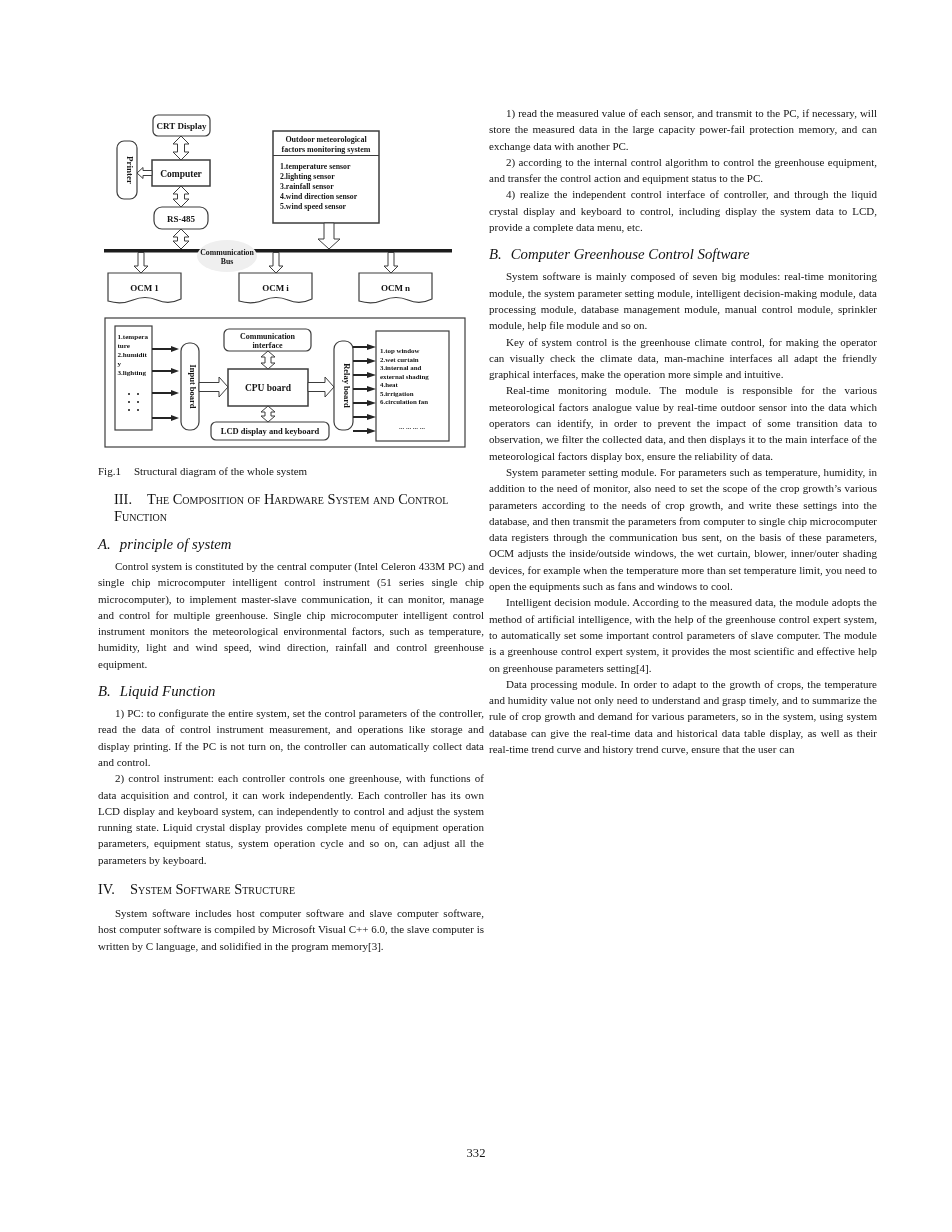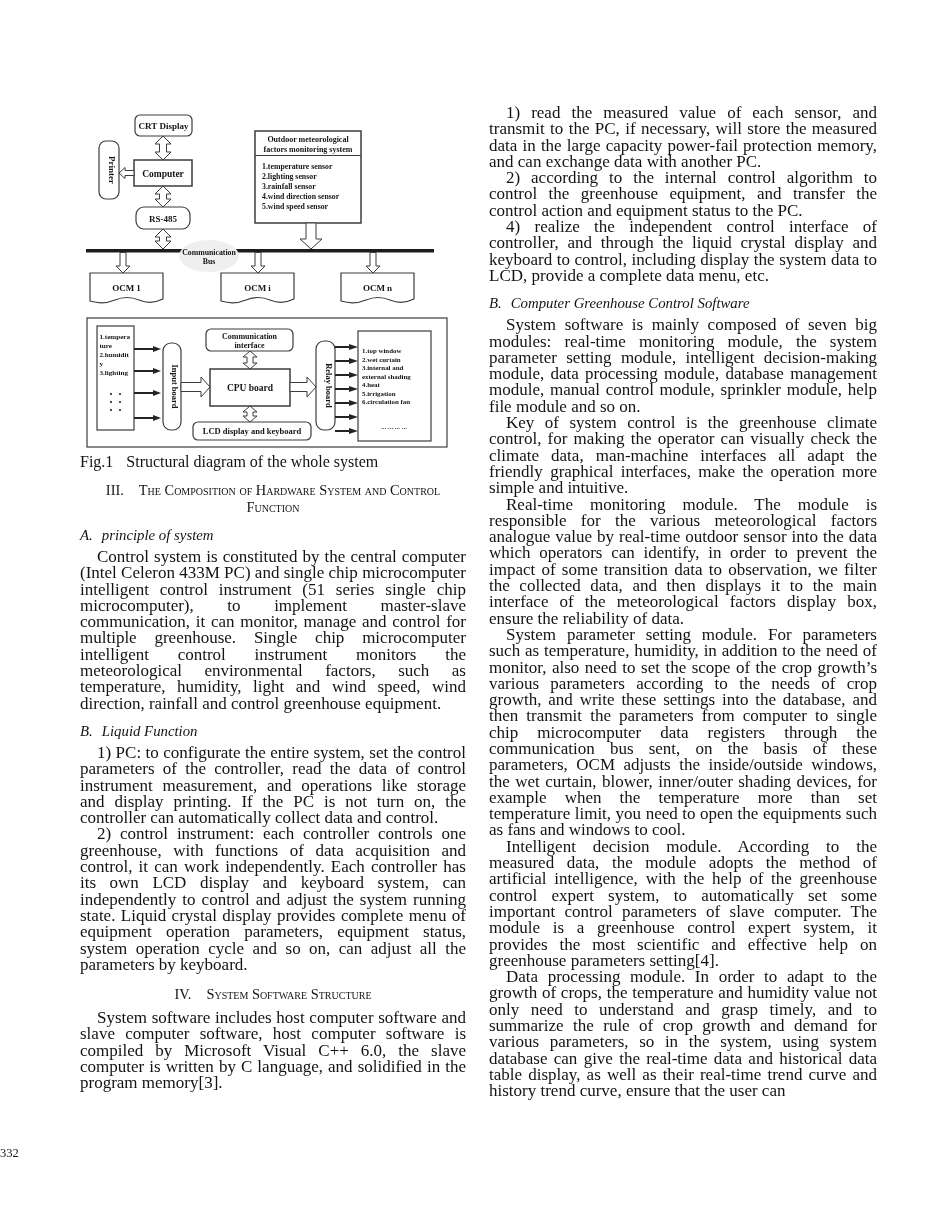--- a/index.html
+++ b/index.html
@@ -1,30 +1,30 @@
 <!DOCTYPE html>
 <html><head>
 <meta charset="utf-8">
 <style>
   html,body{margin:0;padding:0}
   body{width:952px;height:1232px;background:#ffffff;position:relative;
        font-family:"Liberation Serif","DejaVu Serif",serif;color:#131313;overflow:hidden}
   .col{position:absolute;top:105px;width:386px}
-  #col-left{left:80px}
+  #col-left{left:98px}
   #col-right{left:489px;width:388px}
 
-  p.body{font-size:17px;line-height:16.3px;text-align:justify;margin:0;text-indent:17px}
+  p.body{font-size:11px;line-height:16.3px;text-align:justify;margin:0;text-indent:17px}
   .sub{font-style:italic;font-weight:normal;font-size:14.8px;margin:10px 0 5px 0;line-height:18px}
   .sub .num{margin-right:9px}
-  .sec{font-variant:small-caps;text-align:center;font-size:14.4px;line-height:17px;margin:13px auto 7px auto}
+  .sec{font-variant:small-caps;text-align:left;font-size:14.4px;line-height:17px;margin:13px auto 7px auto}
   .sec .num{margin-right:15px}
   #sec3{width:354px}
-  .caption{font-size:16px;margin:5px 0 0 0;line-height:14px}
+  .caption{font-size:11px;margin:14px 0 0 0;line-height:14px}
   .caption .cap-label{margin-right:13px}
-  .pagenum{position:absolute;left:0;right:0;top:1146px;text-align:left;font-size:12.6px}
+  .pagenum{position:absolute;left:0;right:0;top:1146px;text-align:center;font-size:12.6px}
 
   .figure{position:relative;width:372px;height:340px;margin:5px 0 0 2px}
   .bx{fill:#ffffff;stroke:#3c3c3c;stroke-width:1.2}
   .thk{stroke-width:1.5}
   .ft{font-family:"Liberation Serif","DejaVu Serif",serif;font-weight:bold;fill:#141414}
   .mid{text-anchor:middle}
   .t95{font-size:9.5px}.t9{font-size:9px}.t85{font-size:8.5px}.t8{font-size:8px}
   .t78{font-size:7.8px}.t7{font-size:7.1px}.t68{font-size:6.9px}
   .ar{fill:#ffffff;stroke:#3c3c3c;stroke-width:1}
   .sa{fill:#242424;stroke:none}

